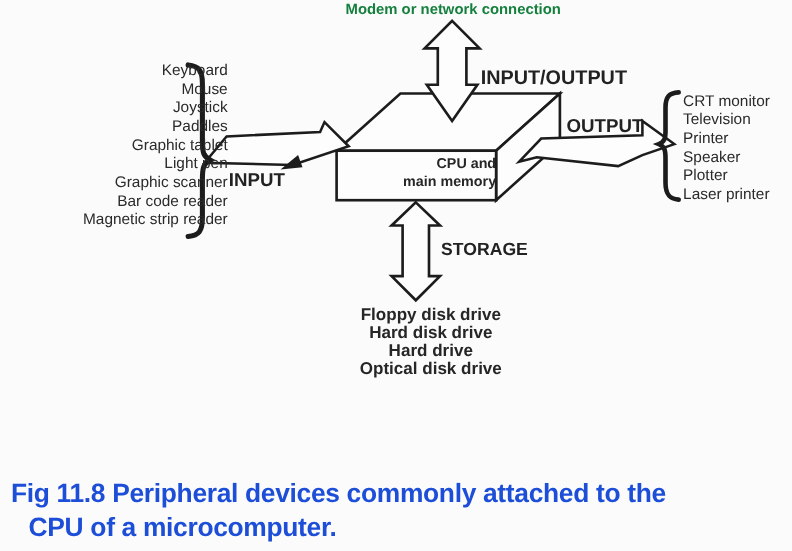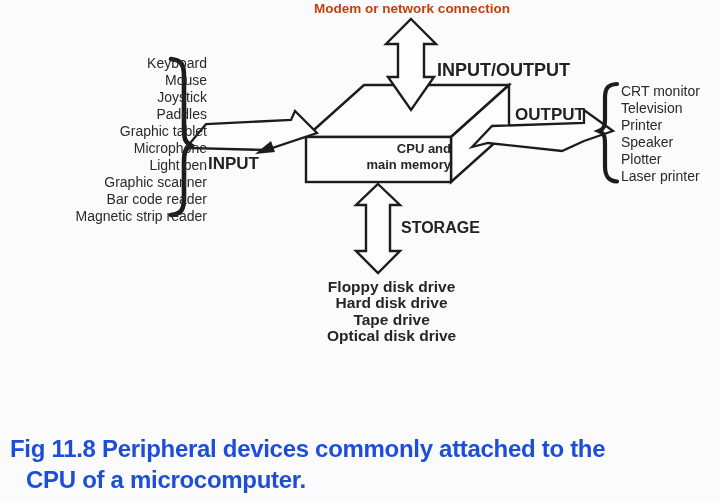--- a/index.html
+++ b/index.html
@@ -18,21 +18,21 @@
     overflow:hidden;
   }
   #diagram-svg{position:absolute;left:0;top:0;z-index:1;}
   .txt{position:absolute;z-index:2;white-space:nowrap;}
   .flow-label{font-weight:bold;color:#222;}
   .device-list{font-size:14px;line-height:17px;color:#2a2a2a;}
   .device-list div{white-space:nowrap;}
   #input-list{left:0;top:55px;width:167px;text-align:right;padding-left:40px;}
   #output-list{left:621px;top:83px;text-align:left;}
   #storage-list{left:327px;top:279px;text-align:center;font-weight:bold;font-size:15.5px;line-height:16.3px;color:#262626;}
-  #modem-label{left:302px;top:1px;width:220px;text-align:center;font-weight:bold;font-size:13.5px;color:#c2410c;}
+  #modem-label{left:302px;top:1px;width:220px;text-align:center;font-weight:bold;font-size:13.5px;color:#15803d;}
   #io-label{left:437px;top:60px;font-size:18px;}
   #output-label{left:515px;top:105px;font-size:17px;}
   #input-label{left:208px;top:154px;font-size:17px;}
   #storage-label{left:401px;top:219px;font-size:16px;}
   #cpu-label{left:306px;top:141px;width:145px;text-align:right;font-weight:bold;font-size:13px;line-height:16px;color:#262626;}
   #caption{left:10px;top:433px;font-weight:bold;font-size:24px;line-height:31px;letter-spacing:-0.3px;color:#1d4ed8;}
   #caption .line2{margin-left:16px;}
 </style>
 </head>
 <body>
@@ -74,40 +74,39 @@
     <div>CPU and</div>
     <div>main memory</div>
   </div>
 
   <div class="txt device-list" id="input-list">
     <div>Keyboard</div>
     <div>Mouse</div>
     <div>Joystick</div>
     <div>Paddles</div>
     <div>Graphic tablet</div>
-    <div>Microphone</div>
     <div>Light pen</div>
     <div>Graphic scanner</div>
     <div>Bar code reader</div>
     <div>Magnetic strip reader</div>
   </div>
 
   <div class="txt device-list" id="output-list">
     <div>CRT monitor</div>
     <div>Television</div>
     <div>Printer</div>
     <div>Speaker</div>
     <div>Plotter</div>
     <div>Laser printer</div>
   </div>
 
   <div class="txt device-list" id="storage-list">
     <div>Floppy disk drive</div>
     <div>Hard disk drive</div>
-    <div>Tape drive</div>
+    <div>Hard drive</div>
     <div>Optical disk drive</div>
   </div>
 
   <div class="txt" id="caption">
     <div class="line1">Fig 11.8 Peripheral devices commonly attached to the</div>
     <div class="line2">CPU of a microcomputer.</div>
   </div>
 
 </div>
 

